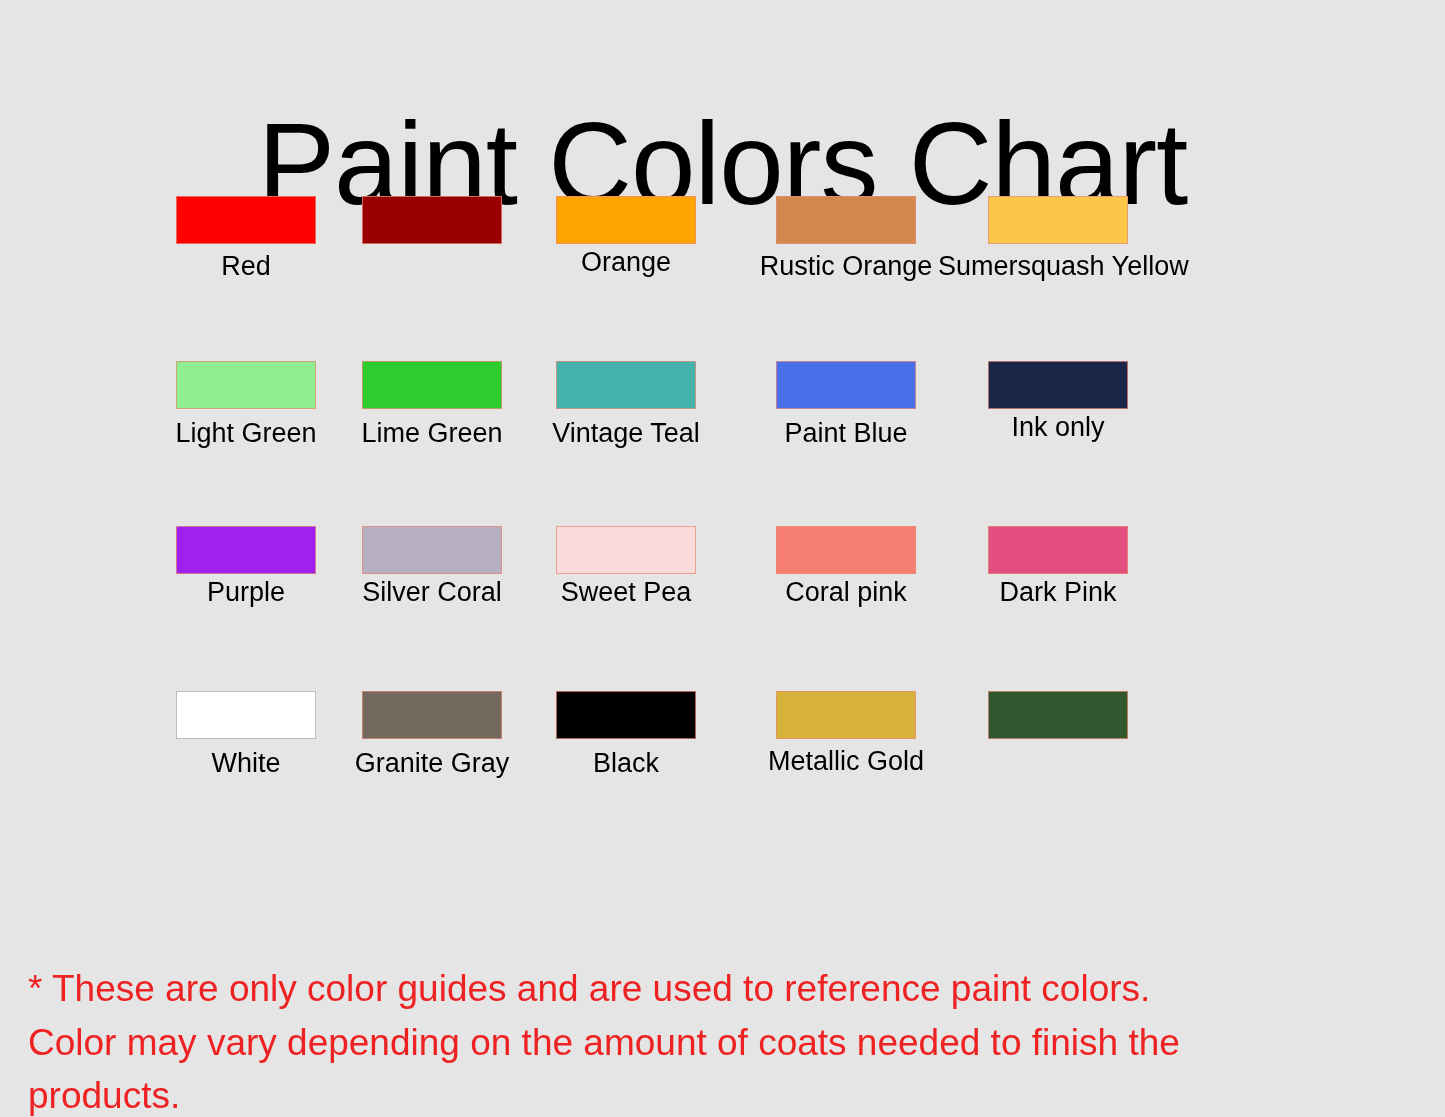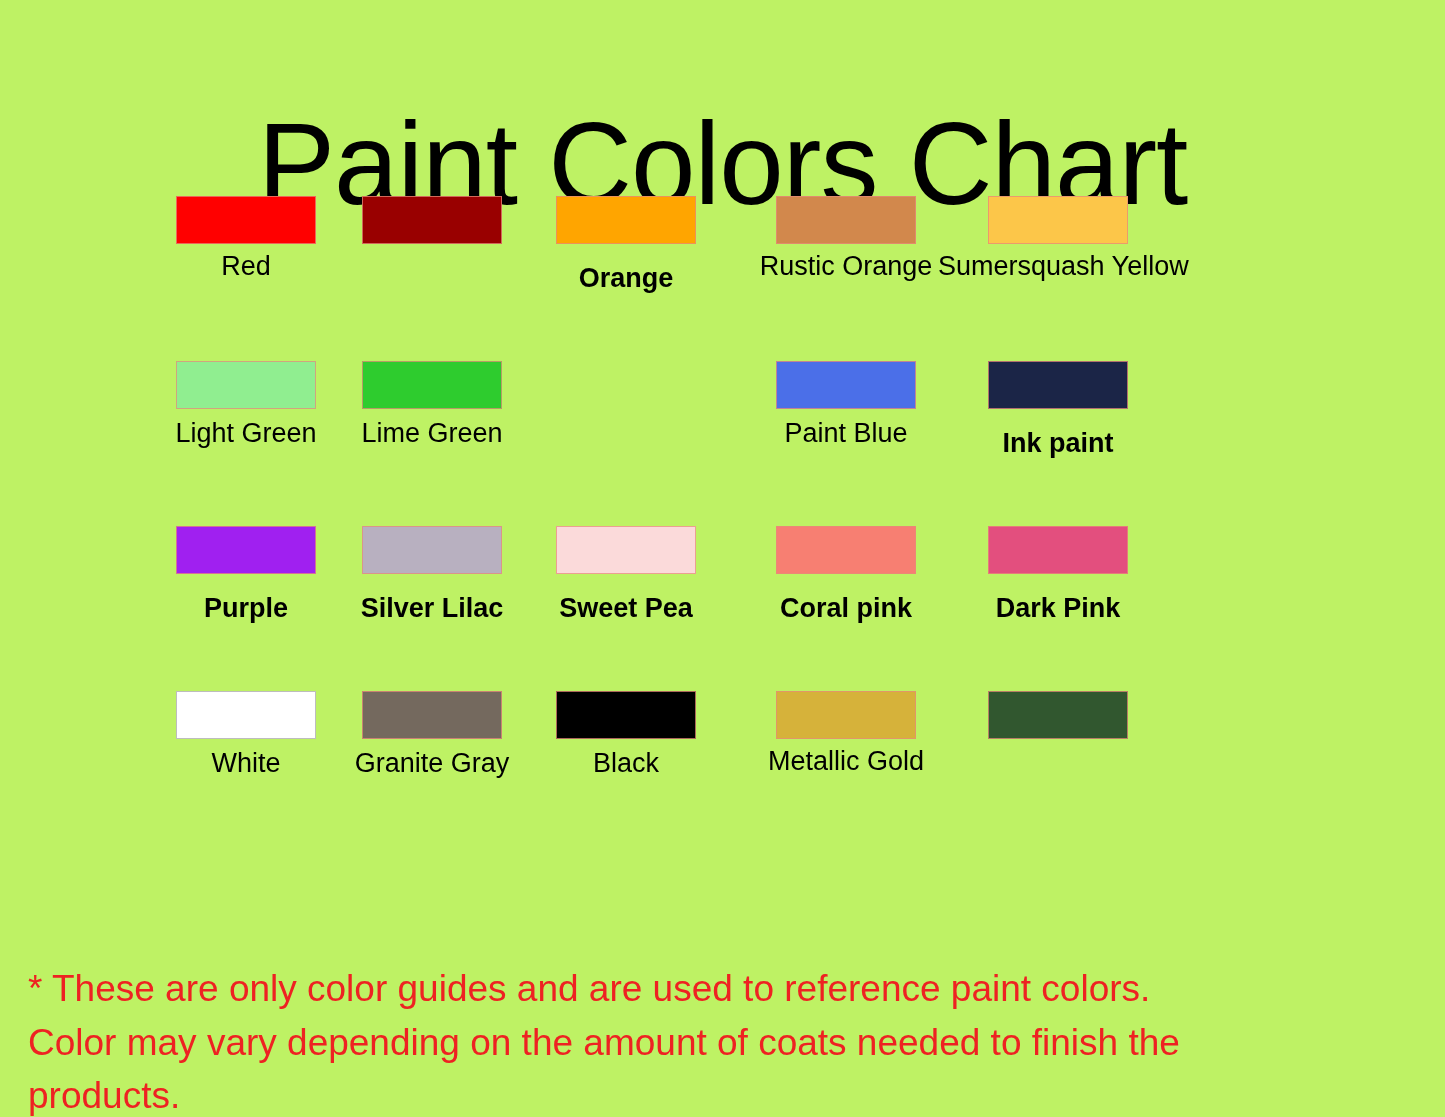--- a/index.html
+++ b/index.html
@@ -13,21 +13,21 @@
     height: 1117px;
     font-family: "Liberation Sans", sans-serif;
     color: #000000;
     overflow: hidden;
     position: relative;
   }
   #page {
     position: relative;
     width: 1445px;
     height: 1117px;
-    background: #bef264;
+    background: #e5e5e5;
   }
 
   
   .chart-title {
     position: absolute;
     left: 0;
     top: 26px;
     width: 1445px;
     text-align: center;
     font-size: 116px;
@@ -78,21 +78,21 @@
   
   .col-0 { left: 126px; }
   .col-1 { left: 312px; }
   .col-2 { left: 506px; }
   .col-3 { left: 726px; }
   .col-4 { left: 938px; }
 
   
   .lbl-drop-2 { margin-top: 10px; }
   .lbl-drop-6 { }
-  .lbl-rise-4 { margin-top: 20px; font-weight: bold; }
+  .lbl-rise-4 { margin-top: 4px; }
 
   
   .footnote {
     position: absolute;
     left: 28px;
     top: 925px;
     width: 1180px;
     font-size: 37px;
     line-height: 1.45;
     color: #ee2222;
@@ -132,38 +132,42 @@
 
     <div class="swatch-row">
       <div class="swatch-cell col-0">
         <div class="swatch-box" style="background-color: rgb(144, 238, 144);"></div>
         <span class="swatch-label lbl-drop-2">Light Green</span>
       </div>
       <div class="swatch-cell col-1">
         <div class="swatch-box" style="background-color: rgb(46, 204, 46);"></div>
         <span class="swatch-label lbl-drop-2">Lime Green</span>
       </div>
+      <div class="swatch-cell col-2">
+        <div class="swatch-box" style="background-color: rgb(69, 179, 172);"></div>
+        <span class="swatch-label lbl-drop-2">Vintage Teal</span>
+      </div>
       <div class="swatch-cell col-3">
         <div class="swatch-box" style="background-color: rgb(75, 111, 232);"></div>
         <span class="swatch-label lbl-drop-2">Paint Blue</span>
       </div>
       <div class="swatch-cell col-4">
         <div class="swatch-box" style="background-color: rgb(27, 37, 71);"></div>
-        <span class="swatch-label lbl-rise-4">Ink paint</span>
+        <span class="swatch-label lbl-rise-4">Ink only</span>
       </div>
     </div>
 
     <div class="swatch-row">
       <div class="swatch-cell col-0">
         <div class="swatch-box" style="background-color: rgb(160, 32, 240);"></div>
         <span class="swatch-label lbl-rise-4">Purple</span>
       </div>
       <div class="swatch-cell col-1">
         <div class="swatch-box" style="background-color: rgb(184, 176, 192);"></div>
-        <span class="swatch-label lbl-rise-4">Silver Lilac</span>
+        <span class="swatch-label lbl-rise-4">Silver Coral</span>
       </div>
       <div class="swatch-cell col-2">
         <div class="swatch-box" style="background-color: rgb(251, 218, 218);"></div>
         <span class="swatch-label lbl-rise-4">Sweet Pea</span>
       </div>
       <div class="swatch-cell col-3">
         <div class="swatch-box" style="background-color: rgb(247, 127, 114);"></div>
         <span class="swatch-label lbl-rise-4">Coral pink</span>
       </div>
       <div class="swatch-cell col-4">

